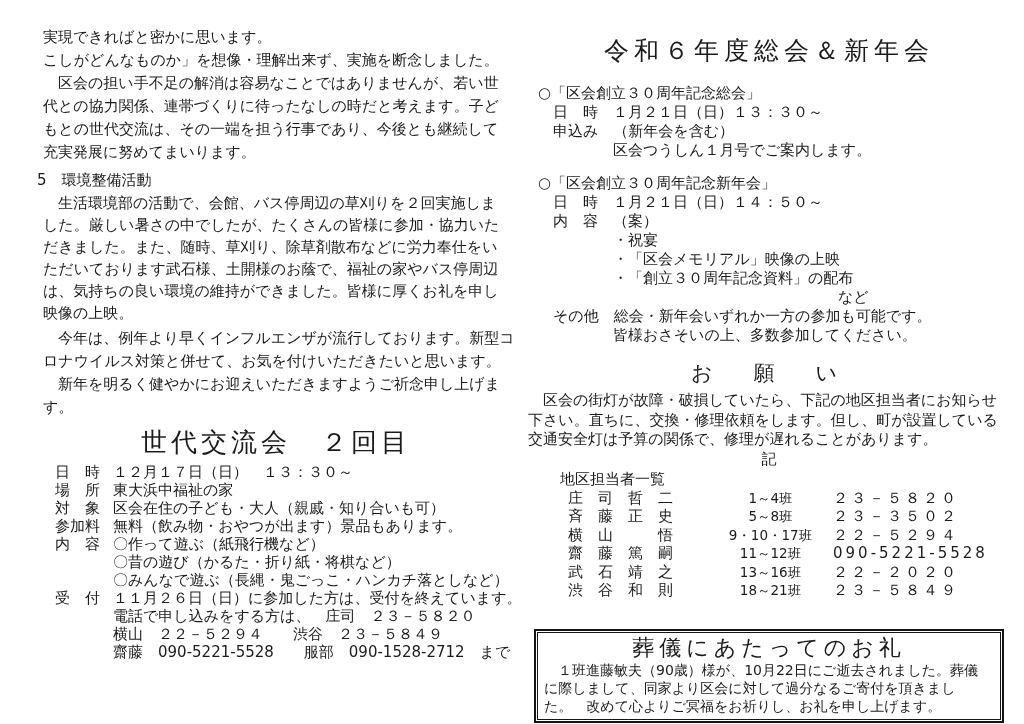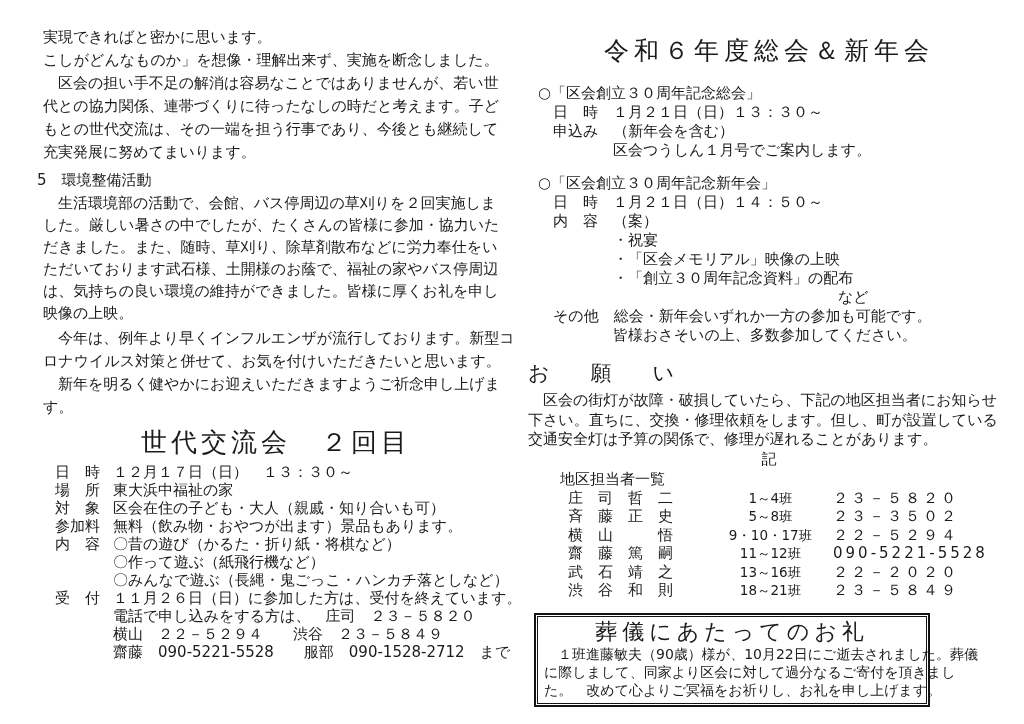--- a/index.html
+++ b/index.html
@@ -48,35 +48,35 @@
     text-align: center; letter-spacing: 5px;
     line-height: 34px;
   }
   .block { padding-left: 10px; margin-top: 9px; }
   .block .line { font-size: 15px; line-height: 19px; }
   .block-2 { margin-top: 14px; }
 
   .request-heading {
     margin: 14px 0 4px 0;
     font-size: 21px; font-weight: normal;
-    letter-spacing: 10px;
+    text-align: center; letter-spacing: 10px;
     line-height: 28px;
   }
   .request-para .line { font-size: 15px; line-height: 19.5px; font-family: Liberation Serif, serif; }
   .note-ki { text-align: center; font-size: 15px; line-height: 19px; }
   .list-title { padding-left: 32px; font-size: 15px; line-height: 19px; margin-top: 1px; }
   .contacts { padding-left: 40px; }
   .contact-row { display: flex; align-items: baseline; font-size: 15px; line-height: 18.5px; }
   .c-name  { flex: 0 0 150px; white-space: pre; }
   .c-area  { flex: 0 0 105px; text-align: center; font-size: 13.5px; }
   .c-phone { margin-left: 10px; letter-spacing: 3px; white-space: pre; }
 
   .funeral-outer {
-    margin-top: 13px; margin-left: 6px;
-    width: 396px;
+    margin-top: 29px; margin-left: 6px;
+    width: 470px;
     border: 2px solid #141414;
     padding: 1px;
     background: #fff;
   }
   .funeral-inner { border: 1px solid #141414; padding: 2px 6px 4px 6px; }
   .funeral-title {
     font-size: 22px; text-align: center;
     letter-spacing: 5px; line-height: 26px;
   }
   .funeral-body .line { font-size: 14px; line-height: 18px; }
@@ -138,22 +138,22 @@
       </div>
       <div class="event-row">
         <span class="row-label line">参加料</span>
         <div class="row-value">
             <div class="line">無料（飲み物・おやつが出ます）景品もあります。</div>
           </div>
       </div>
       <div class="event-row">
         <span class="row-label line">内　容</span>
         <div class="row-value">
+            <div class="line">〇作って遊ぶ（紙飛行機など）</div>
             <div class="line">〇昔の遊び（かるた・折り紙・将棋など）</div>
-            <div class="line">〇作って遊ぶ（紙飛行機など）</div>
             <div class="line">〇みんなで遊ぶ（長縄・鬼ごっこ・ハンカチ落としなど）</div>
           </div>
       </div>
       <div class="event-row">
         <span class="row-label line">受　付</span>
         <div class="row-value">
             <div class="line">１１月２６日（日）に参加した方は、受付を終えています。</div>
             <div class="line">電話で申し込みをする方は、　庄司　２３－５８２０</div>
             <div class="line">横山　２２－５２９４　　渋谷　２３－５８４９</div>
             <div class="line">齋藤　090-5221-5528　　服部　090-1528-2712　まで</div>

